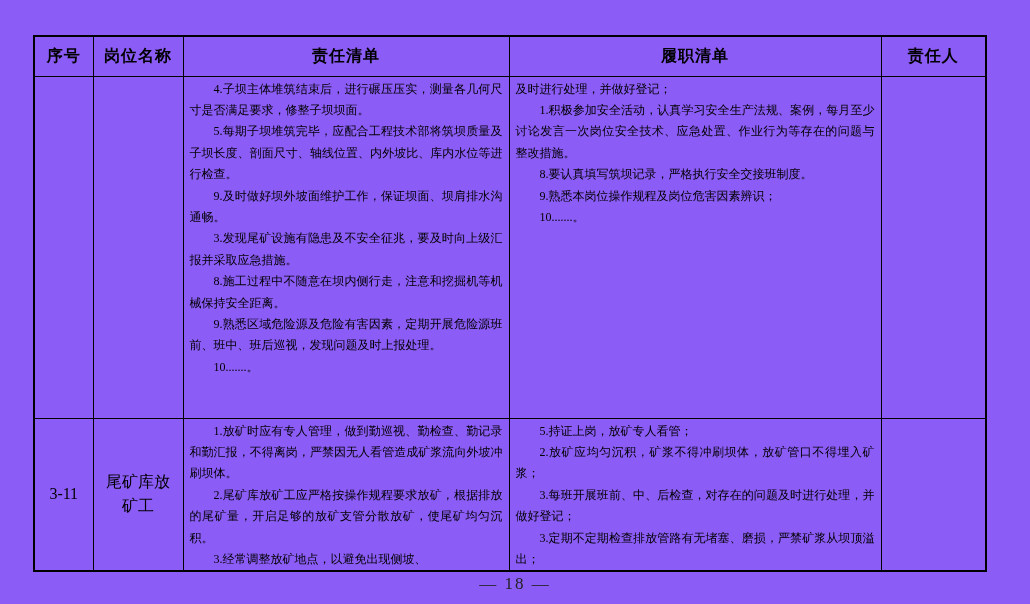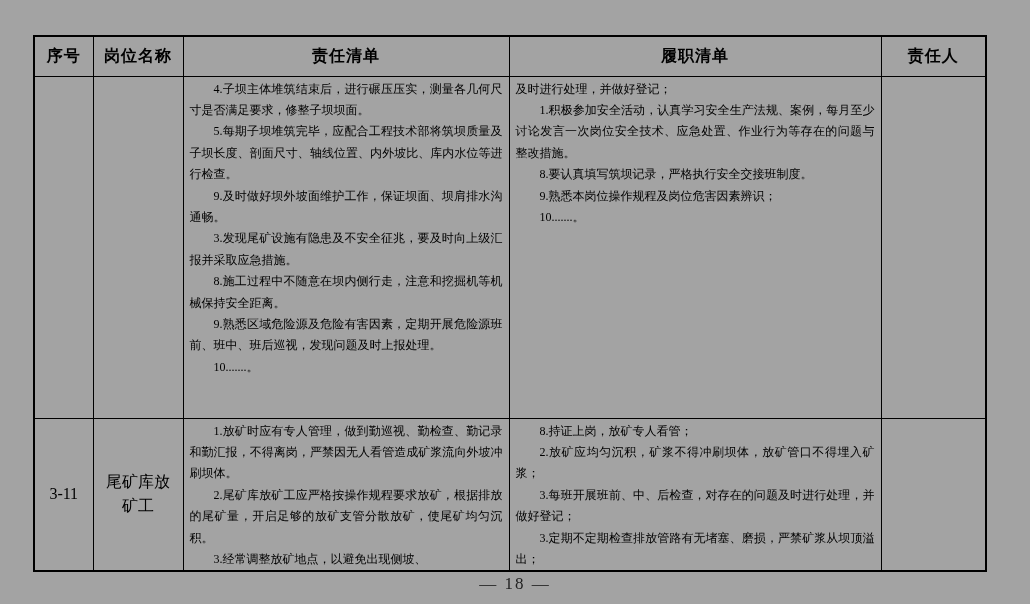--- a/index.html
+++ b/index.html
@@ -4,21 +4,21 @@
 <style>
   * { margin: 0; padding: 0; box-sizing: border-box; }
   html, body { background: #ffffff; }
   body {
     width: 1030px; height: 604px;
     position: relative;
     font-family: "Liberation Serif", "DejaVu Serif", serif;
     color: #000;
     overflow: hidden;
   }
-  .page { position: absolute; inset: 0; background: #a3a3a3; }
+  .page { position: absolute; inset: 0; background: #8b5cf6; }
 
   table.doc-table {
     position: absolute;
     left: 33px; top: 35px;
     width: 952px;
     border-collapse: collapse;
     table-layout: fixed;
     border: 2px solid #000;
   }
   .doc-table th, .doc-table td {
@@ -110,21 +110,21 @@
       </tr>
       <tr class="row-main">
         <td class="cell-center">3-11</td>
         <td class="cell-center">尾矿库放矿工</td>
         <td class="cell-text">
             <p class="para">1.放矿时应有专人管理，做到勤巡视、勤检查、勤记录和勤汇报，不得离岗，严禁因无人看管造成矿浆流向外坡冲刷坝体。</p>
             <p class="para">2.尾矿库放矿工应严格按操作规程要求放矿，根据排放的尾矿量，开启足够的放矿支管分散放矿，使尾矿均匀沉积。</p>
             <p class="para">3.经常调整放矿地点，以避免出现侧坡、</p>
           </td>
         <td class="cell-text">
-            <p class="para">8.持证上岗，放矿专人看管；</p>
+            <p class="para">5.持证上岗，放矿专人看管；</p>
             <p class="para">2.放矿应均匀沉积，矿浆不得冲刷坝体，放矿管口不得埋入矿浆；</p>
             <p class="para">3.每班开展班前、中、后检查，对存在的问题及时进行处理，并做好登记；</p>
             <p class="para">3.定期不定期检查排放管路有无堵塞、磨损，严禁矿浆从坝顶溢出；</p>
           </td>
         <td class="cell-center"></td>
       </tr>
     </tbody>
   </table>
 
   <div class="footer">— 18 —</div>

